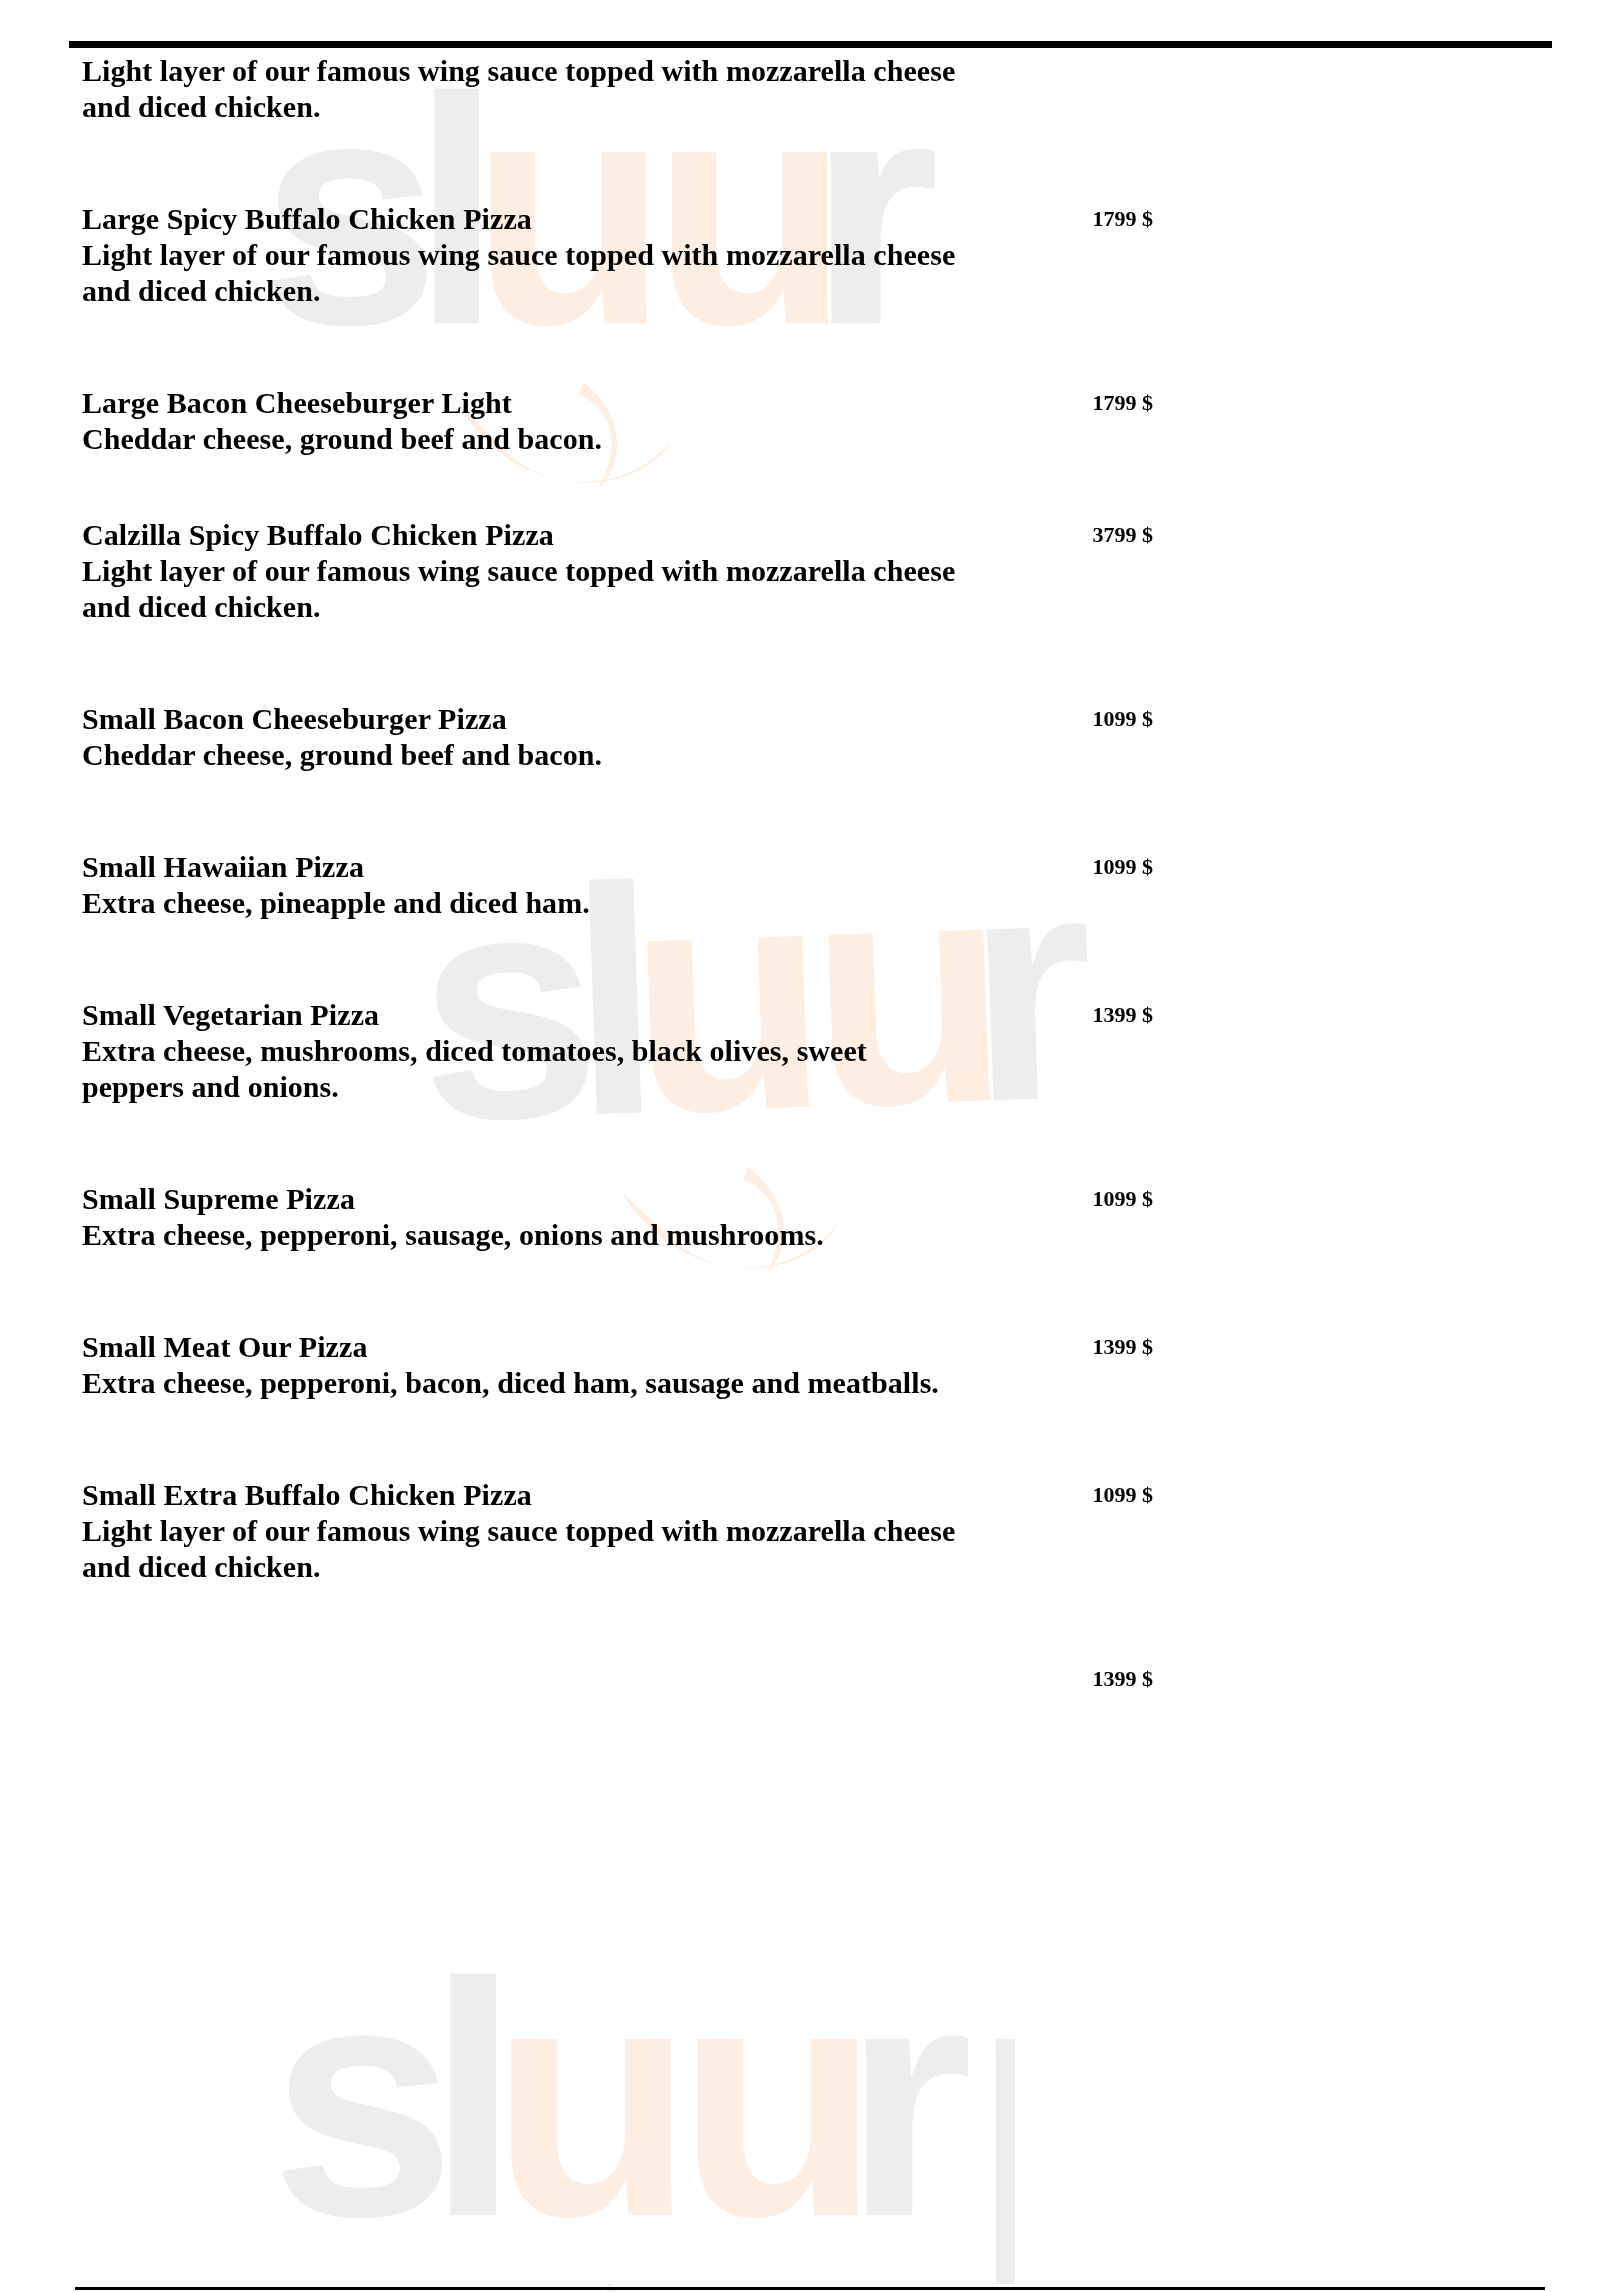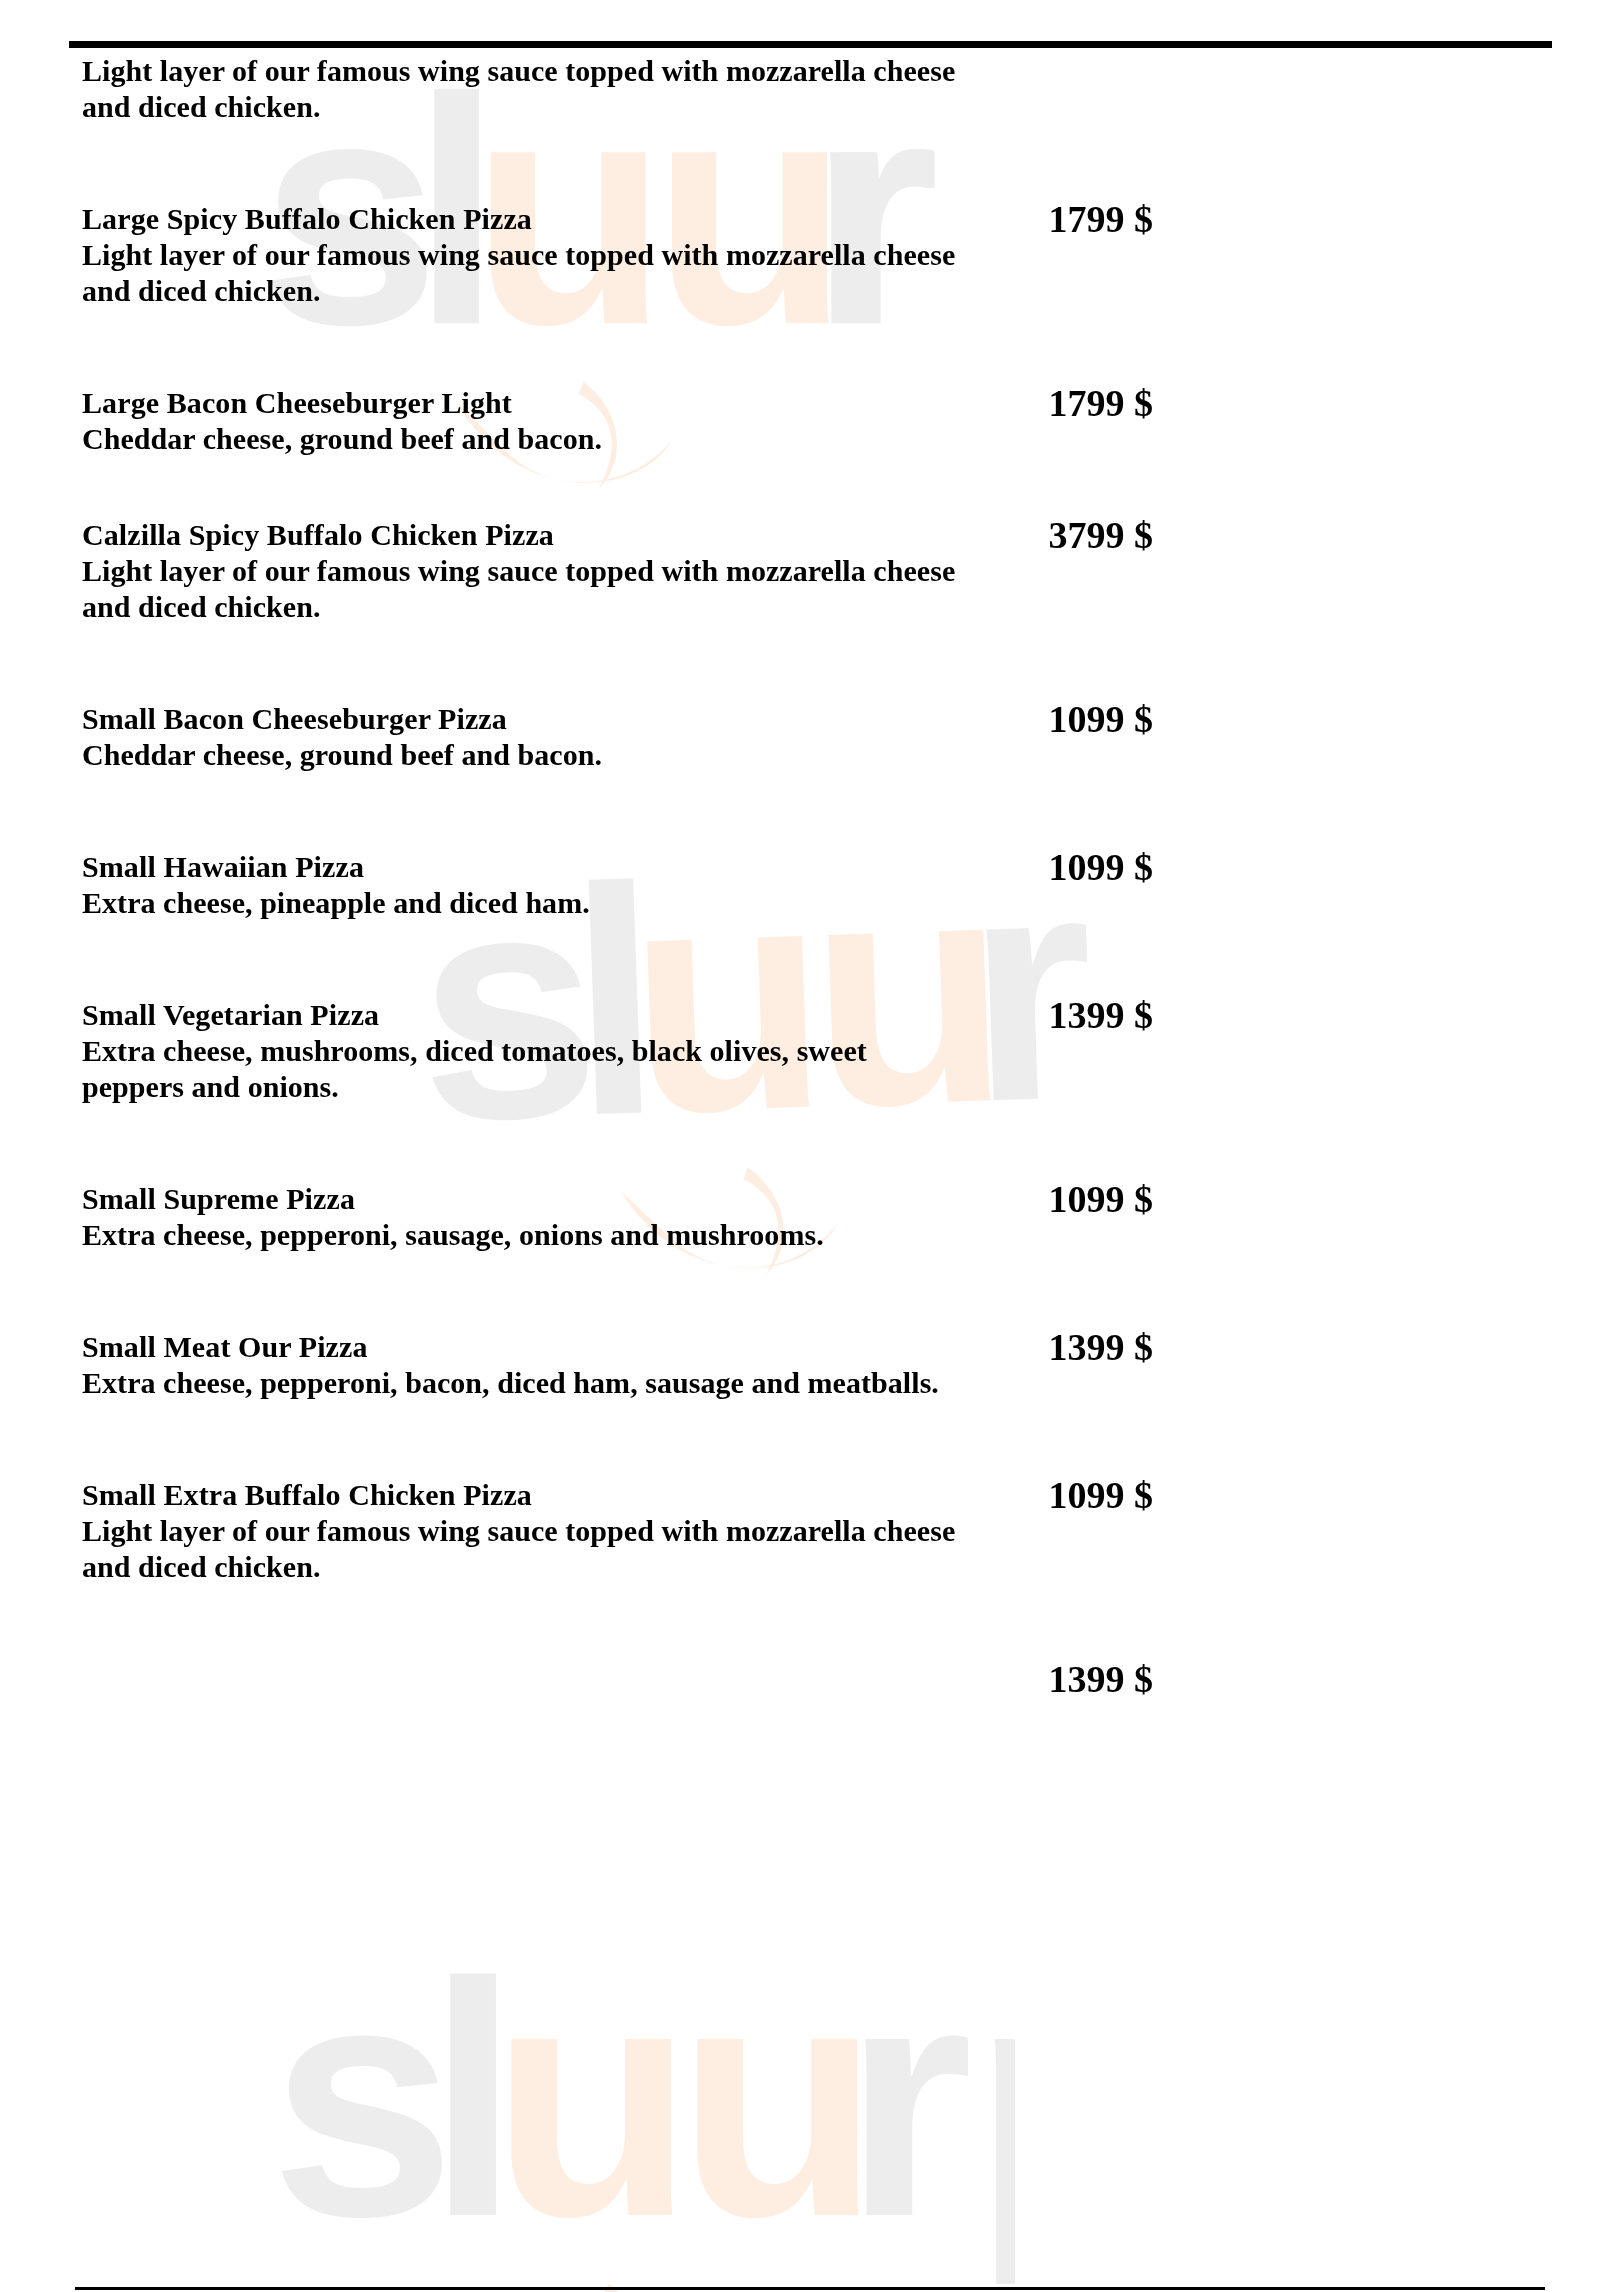--- a/index.html
+++ b/index.html
@@ -82,21 +82,21 @@
     line-height: 36px;
     letter-spacing: 0.1px;
     white-space: nowrap;
   }
   .item-price {
     position: absolute;
     right: 0;
     width: 349px;
     text-align: left;
     padding-left: 0;
-    font-size: 38px;
+    font-size: 22px;
     line-height: 36px;
   }
   .price-inner {
     display: inline-block;
     width: 114px;
     text-align: right;
     margin-left: 96px;
   }
   .item-desc {
     font-size: 30px;

